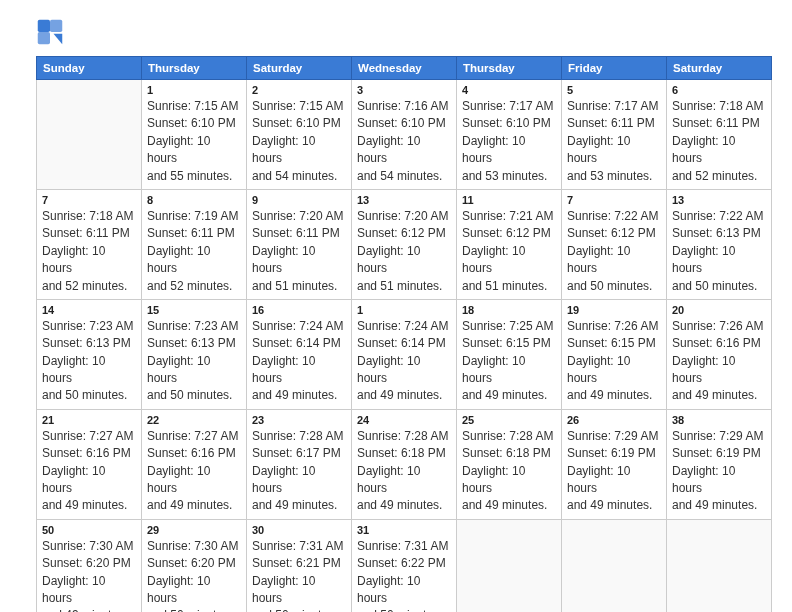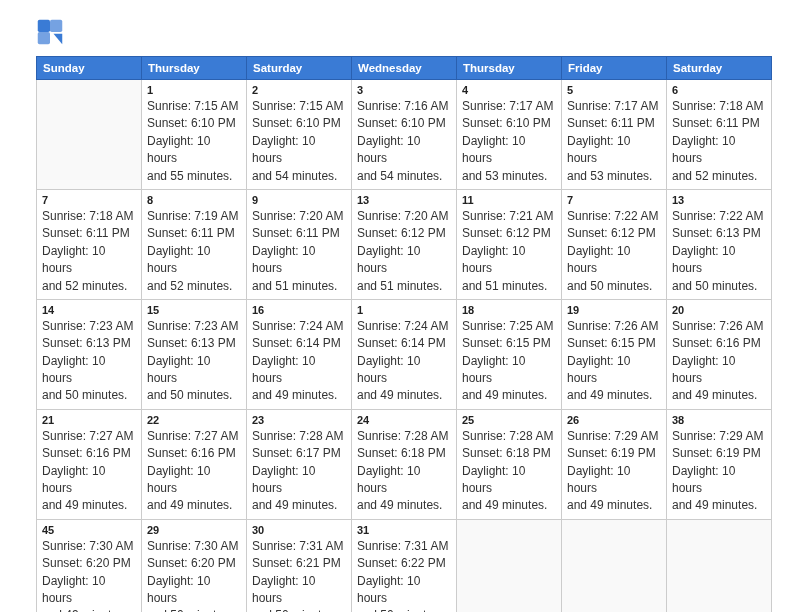--- a/index.html
+++ b/index.html
@@ -321,21 +321,21 @@
           <td>
             <span class="day-num">38</span>
             <div class="day-info" style="white-space: pre-line;">Sunrise: 7:29 AM
 Sunset: 6:19 PM
 Daylight: 10 hours
 and 49 minutes.</div>
           </td>
         </tr>
         <tr>
           <td>
-            <span class="day-num">45</span>
+            <span class="day-num">50</span>
             <div class="day-info" style="white-space: pre-line;">Sunrise: 7:30 AM
 Sunset: 6:20 PM
 Daylight: 10 hours
 and 49 minutes.</div>
           </td>
           <td>
             <span class="day-num">29</span>
             <div class="day-info" style="white-space: pre-line;">Sunrise: 7:30 AM
 Sunset: 6:20 PM
 Daylight: 10 hours

